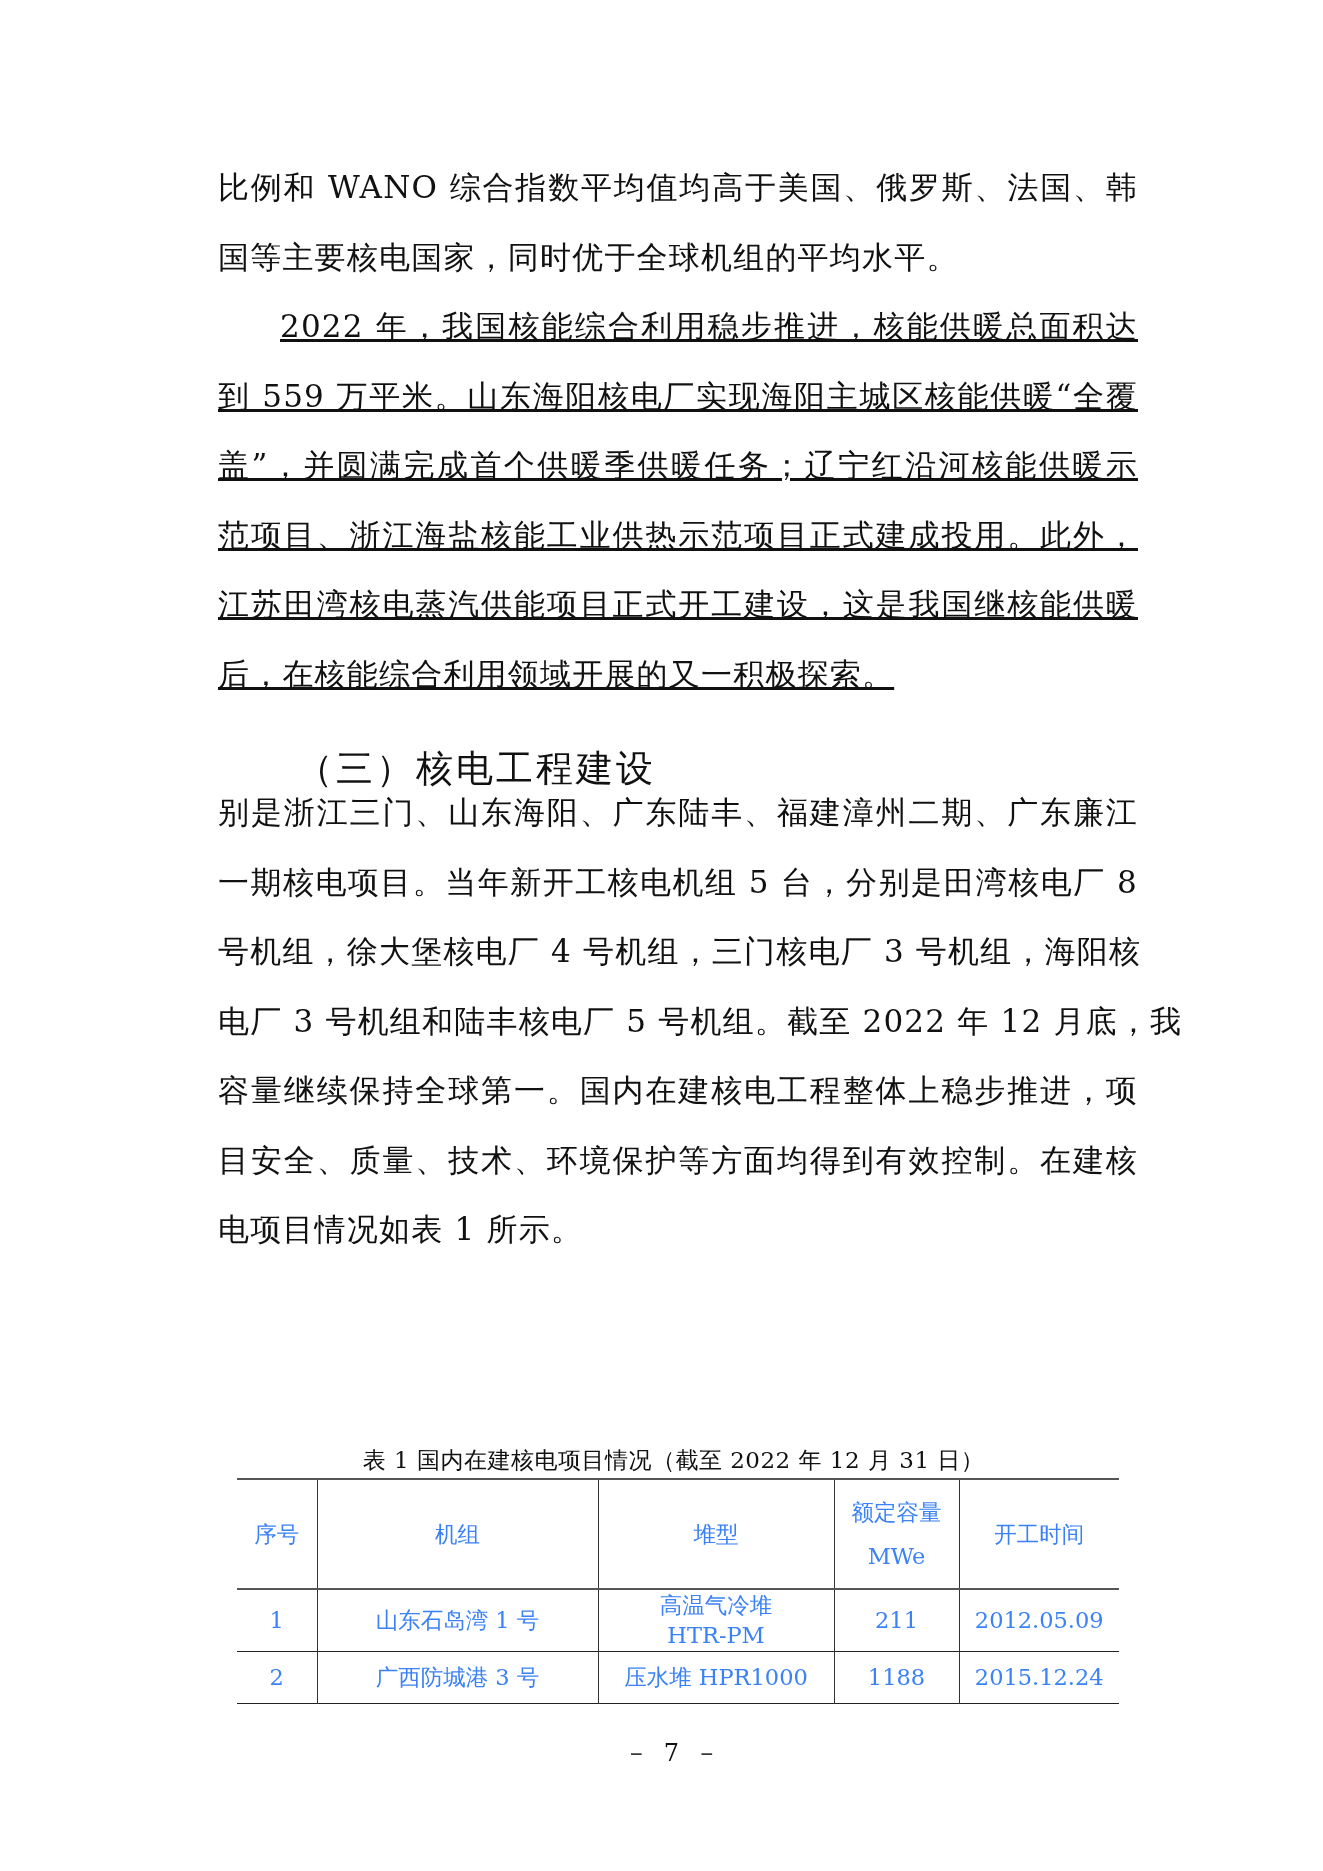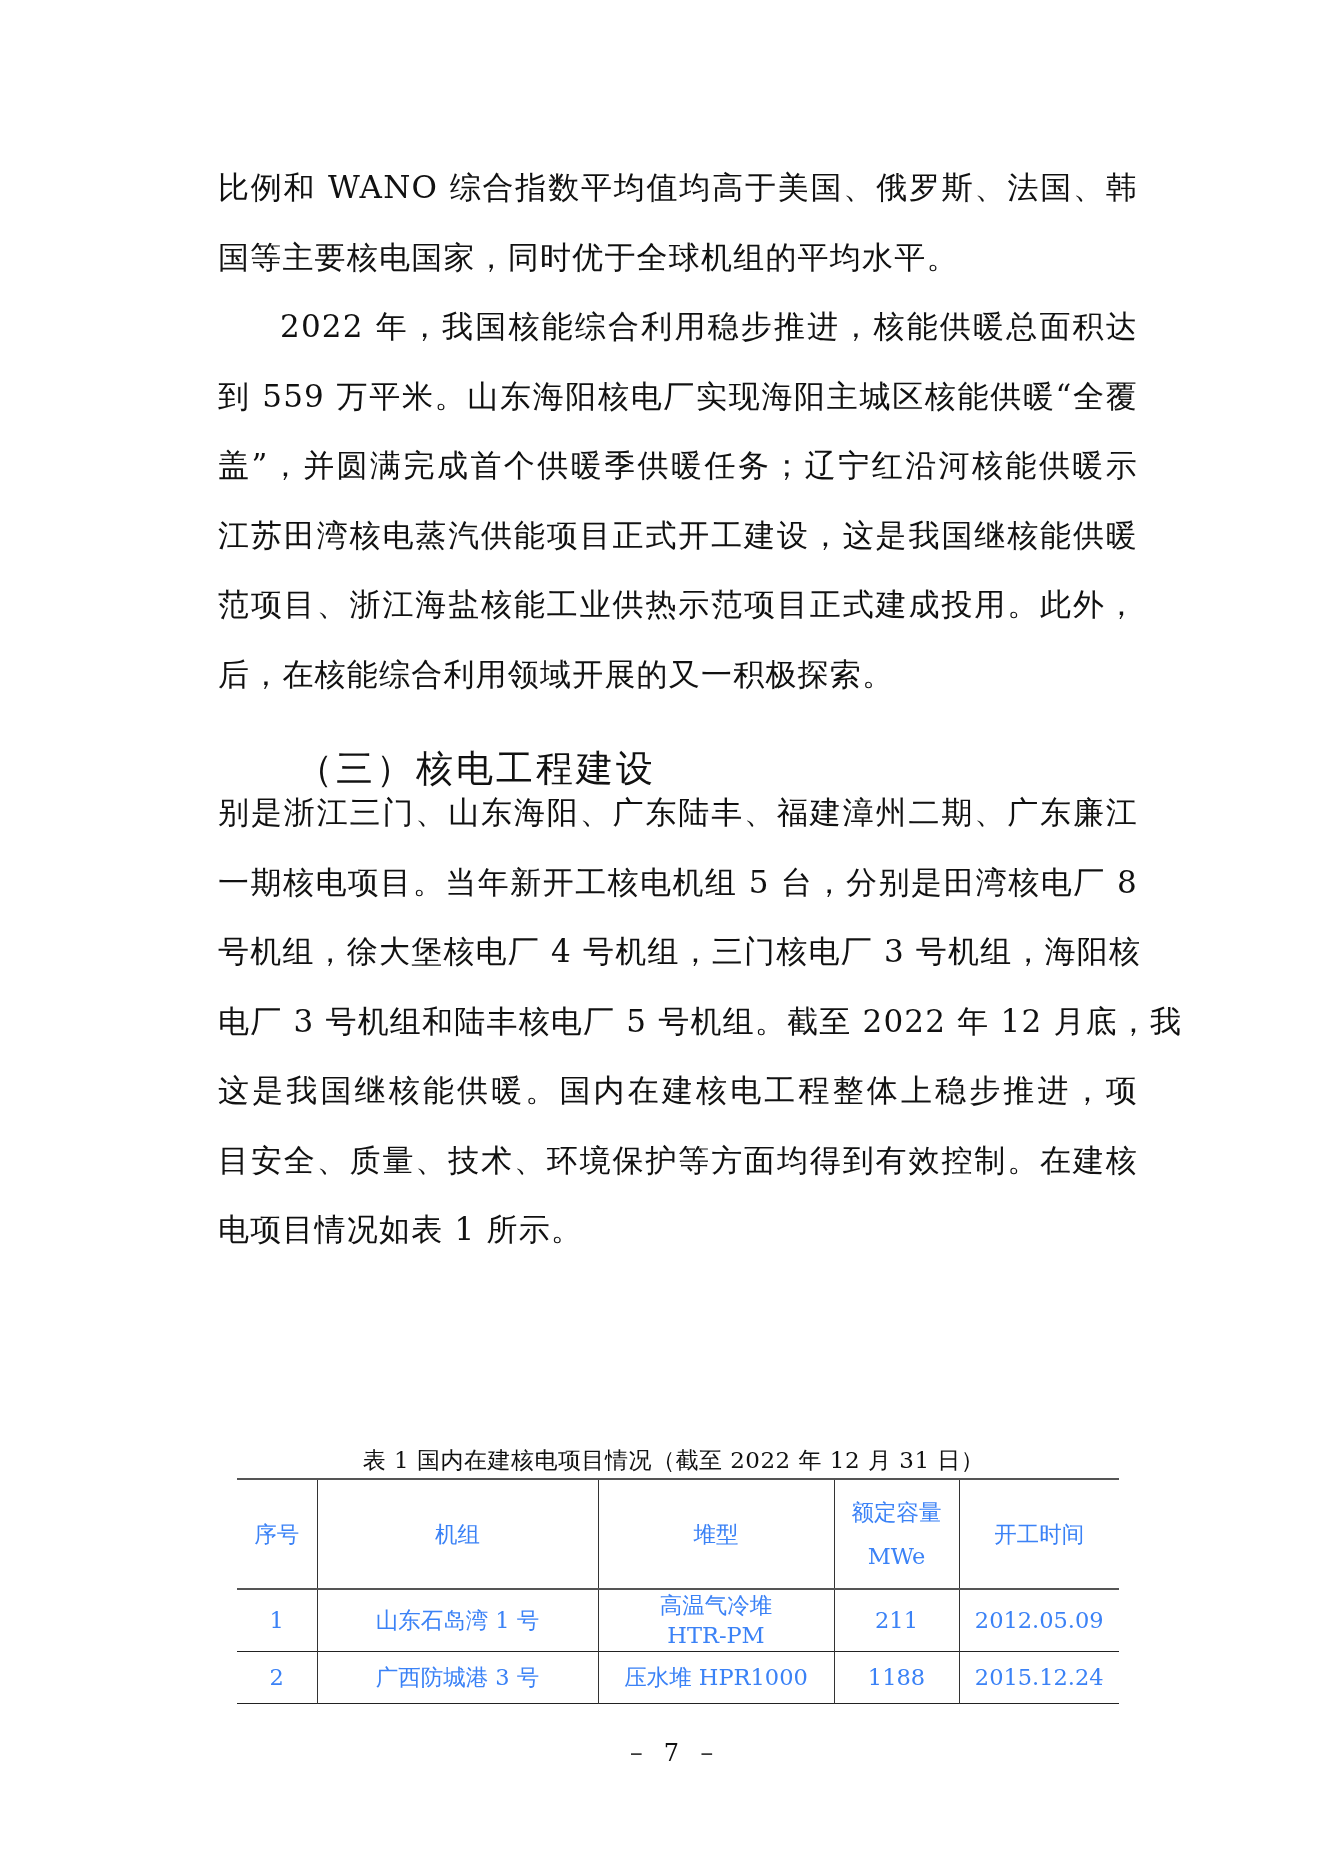--- a/index.html
+++ b/index.html
@@ -32,37 +32,37 @@
 </head>
 <body>
 
 <div class="page">
 
   <div class="para" style="top:153px;">
     <span class="line">比例和 WANO 综合指数平均值均高于美国、俄罗斯、法国、韩</span>
     <span class="line last">国等主要核电国家，同时优于全球机组的平均水平。</span>
   </div>
 
-  <div class="para" style="top:292px;">
+  <div class="para" style="top:292px;text-decoration:underline;">
     <span class="line indent">2022 年，我国核能综合利用稳步推进，核能供暖总面积达</span>
     <span class="line">到 559 万平米。山东海阳核电厂实现海阳主城区核能供暖“全覆</span>
     <span class="line">盖”，并圆满完成首个供暖季供暖任务；辽宁红沿河核能供暖示</span>
+    <span class="line">范项目、浙江海盐核能工业供热示范项目正式建成投用。此外，</span>
     <span class="line">江苏田湾核电蒸汽供能项目正式开工建设，这是我国继核能供暖</span>
-    <span class="line">范项目、浙江海盐核能工业供热示范项目正式建成投用。此外，</span>
     <span class="line last">后，在核能综合利用领域开展的又一积极探索。</span>
   </div>
 
   <h2 class="heading">（三）核电工程建设</h2>
 
   <div class="para" style="top:778px;">
     <span class="line">别是浙江三门、山东海阳、广东陆丰、福建漳州二期、广东廉江</span>
     <span class="line">一期核电项目。当年新开工核电机组 5 台，分别是田湾核电厂 8</span>
     <span class="line">号机组，徐大堡核电厂 4 号机组，三门核电厂 3 号机组，海阳核</span>
     <span class="line">电厂 3 号机组和陆丰核电厂 5 号机组。截至 2022 年 12 月底，我</span>
-    <span class="line">这是我国继核能供暖。国内在建核电工程整体上稳步推进，项</span>
+    <span class="line">容量继续保持全球第一。国内在建核电工程整体上稳步推进，项</span>
     <span class="line">目安全、质量、技术、环境保护等方面均得到有效控制。在建核</span>
     <span class="line last">电项目情况如表 1 所示。</span>
   </div>
 
   <div class="caption">表 1  国内在建核电项目情况（截至 2022 年 12 月 31 日）</div>
 
   <table class="tbl">
     <colgroup>
       <col style="width:80px">
       <col style="width:281px">

